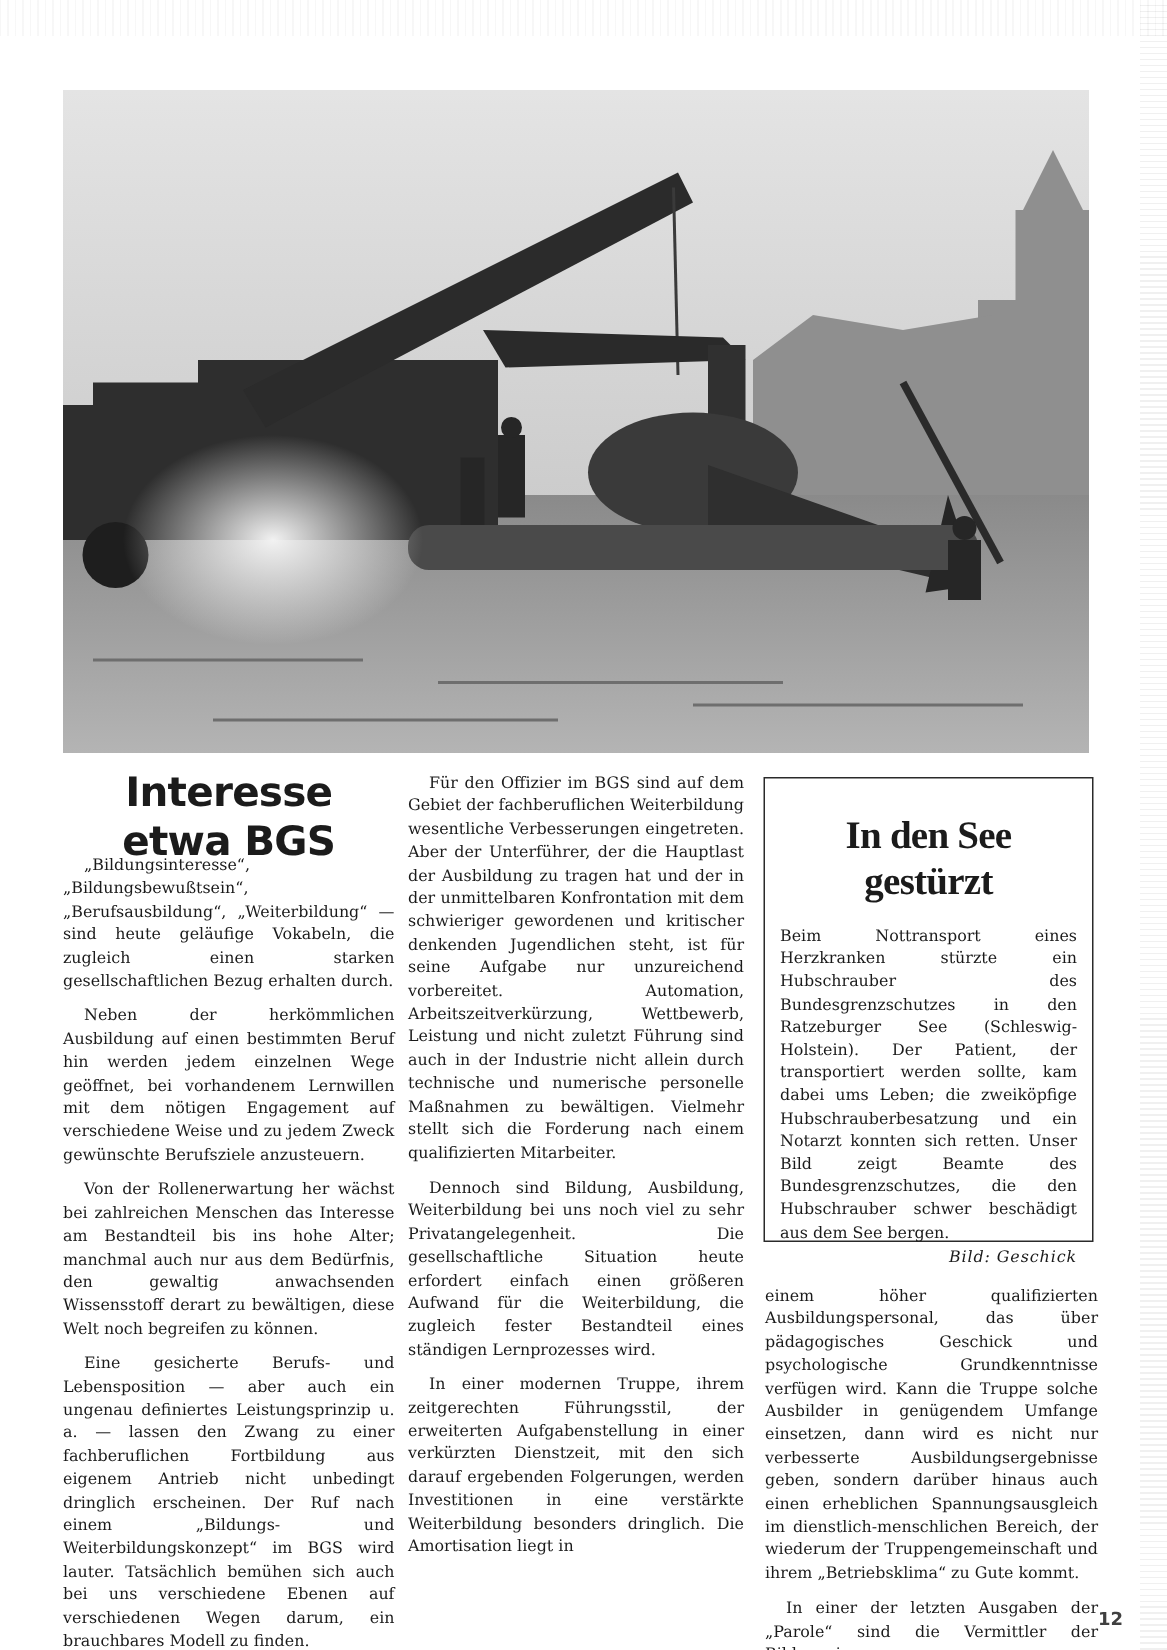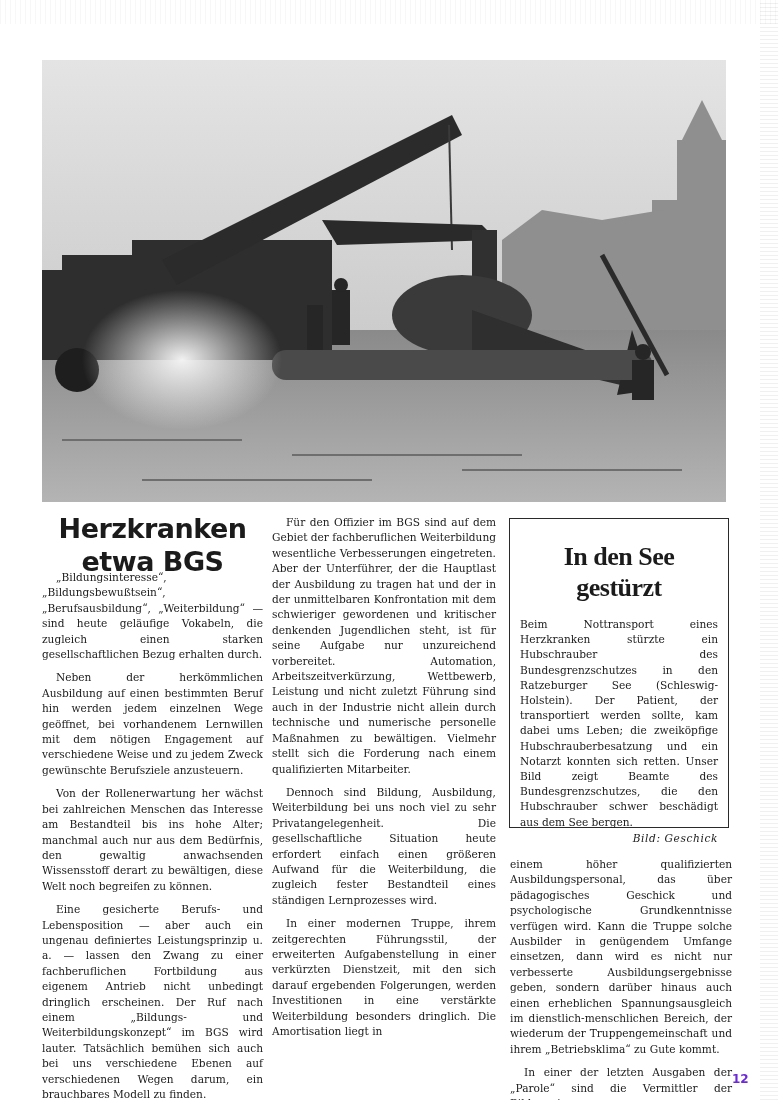--- a/index.html
+++ b/index.html
@@ -27,21 +27,21 @@
   .box { position: absolute; left: 509px; top: 518px; width: 218px; height: 308px;
          border: 1.6px solid #2a2a2a; }
   .box .box-title { font-family: Liberation Serif, serif; font-weight: bold; text-align: center;
                     font-size: 26px; line-height: 31px; margin-top: 22px; color: #1b1b1b;
                     letter-spacing: -0.5px; }
   .box .box-text { margin: 14px 10px 0 10px; font-size: 10.6px; line-height: 15.2px; text-align: justify; }
   .box .credit { text-align: right; font-style: italic; margin: 2px 10px 0 10px; font-size: 10.6px;
                  letter-spacing: 0.6px; }
 
   .page-number { position: absolute; left: 732px; top: 1072px; font-family: "DejaVu Sans", sans-serif;
-                 font-weight: bold; font-size: 12px; color: #6d28d9; }
+                 font-weight: bold; font-size: 12px; color: #404040; }
 
   .scan-noise { position: absolute; left: 0; top: 0; width: 778px; height: 24px;
                 background: repeating-linear-gradient(90deg, rgba(0,0,0,0.05) 0 1px, transparent 1px 5px); opacity: 0.6; }
   .scan-edge { position: absolute; right: 0; top: 0; width: 18px; height: 1100px;
                background: repeating-linear-gradient(0deg, rgba(0,0,0,0.06) 0 1px, transparent 1px 4px); }
 </style>
 </head>
 <body>
 
 <div class="page">
@@ -109,21 +109,21 @@
       <g stroke="#6e6e6e" stroke-width="2">
         <line x1="20" y1="380" x2="200" y2="380"></line>
         <line x1="250" y1="395" x2="480" y2="395"></line>
         <line x1="100" y1="420" x2="330" y2="420"></line>
         <line x1="420" y1="410" x2="640" y2="410"></line>
       </g>
     </svg>
   </div>
 
   <div class="headline headline-main">
-    <div>Herzkranken</div>
+    <div>Interesse</div>
     <div>etwa BGS</div>
   </div>
 
   <div class="col col1">
     <p>„Bildungsinteresse“, „Bildungsbewußtsein“, „Berufsausbildung“, „Weiterbildung“ — sind heute geläufige Vokabeln, die zugleich einen starken gesellschaftlichen Bezug erhalten durch.</p>
     <p>Neben der herkömmlichen Ausbildung auf einen bestimmten Beruf hin werden jedem einzelnen Wege geöffnet, bei vorhandenem Lernwillen mit dem nötigen Engagement auf verschiedene Weise und zu jedem Zweck gewünschte Berufsziele anzusteuern.</p>
     <p>Von der Rollenerwartung her wächst bei zahlreichen Menschen das Interesse am Bestandteil bis ins hohe Alter; manchmal auch nur aus dem Bedürfnis, den gewaltig anwachsenden Wissensstoff derart zu bewältigen, diese Welt noch begreifen zu können.</p>
     <p>Eine gesicherte Berufs- und Lebensposition — aber auch ein ungenau definiertes Leistungsprinzip u. a. — lassen den Zwang zu einer fachberuflichen Fortbildung aus eigenem Antrieb nicht unbedingt dringlich erscheinen. Der Ruf nach einem „Bildungs- und Weiterbildungskonzept“ im BGS wird lauter. Tatsächlich bemühen sich auch bei uns verschiedene Ebenen auf verschiedenen Wegen darum, ein brauchbares Modell zu finden.</p>
   </div>
 

